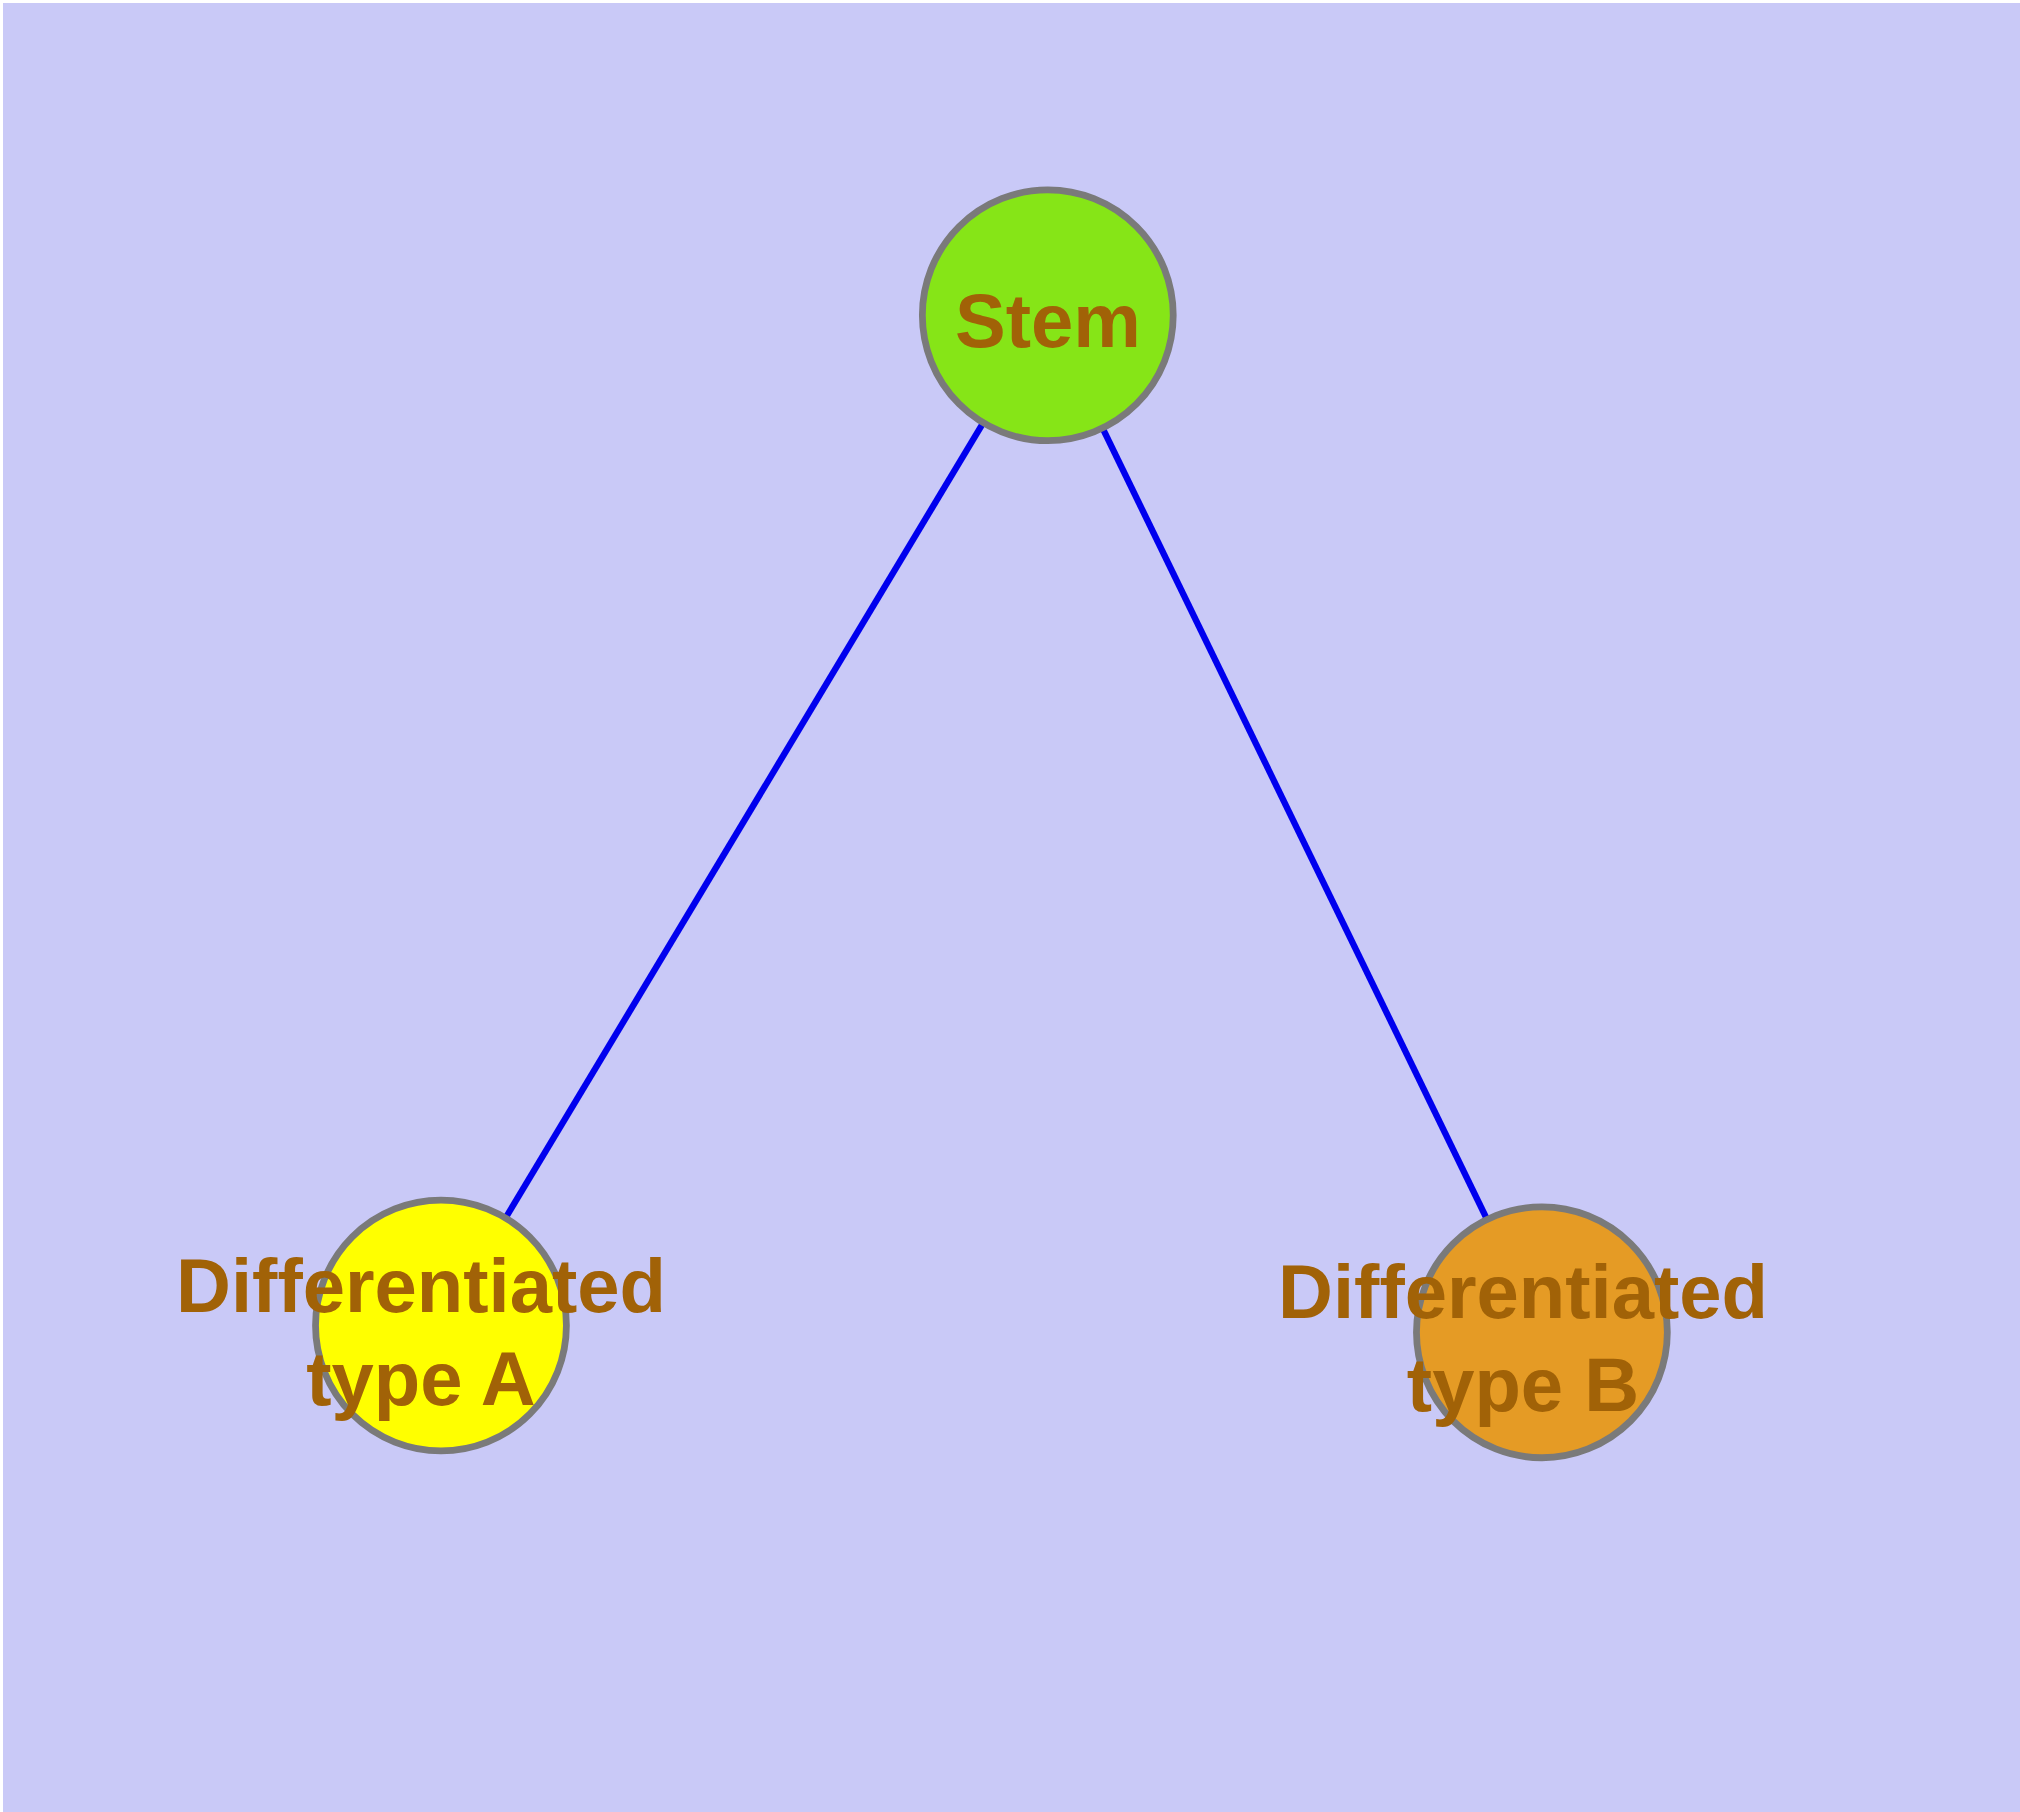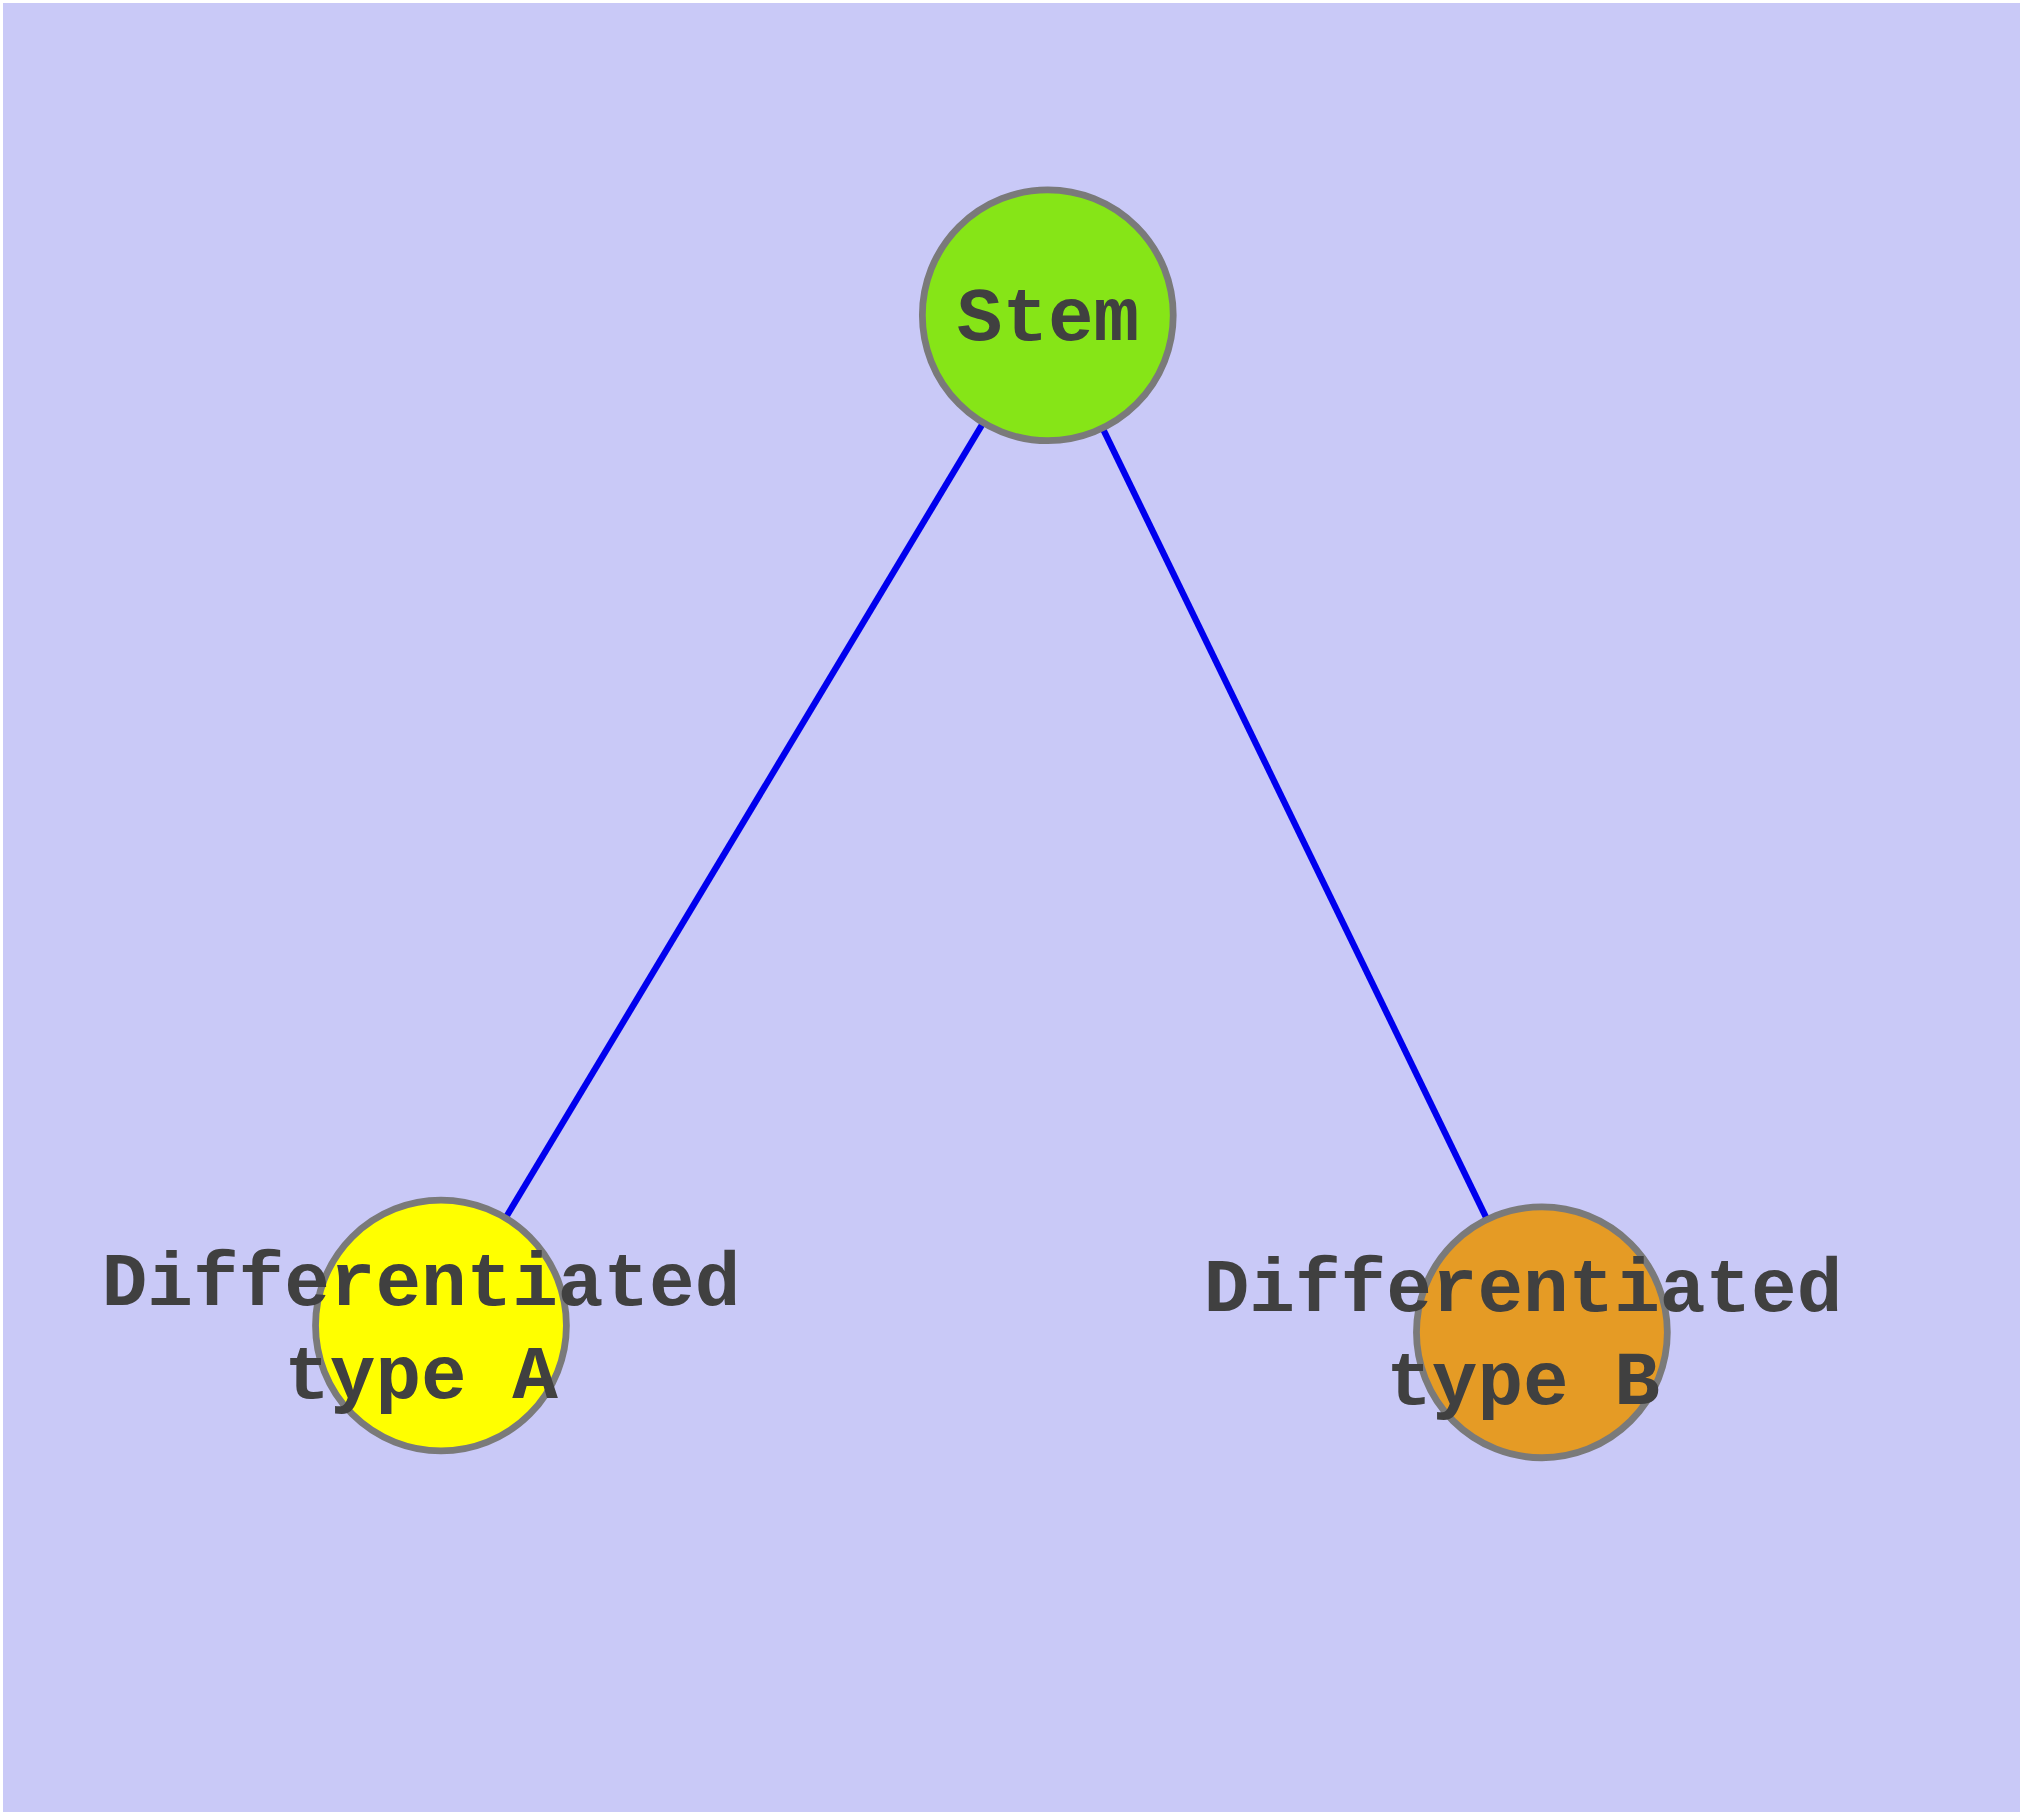--- a/index.html
+++ b/index.html
@@ -28,25 +28,24 @@
   }
   .edge {
     fill: none;
   }
   .node-label {
     position: absolute;
     transform: translate(-50%, -50%);
     font-weight: bold;
     font-size: 76px;
     line-height: 93px;
-    color: #404040;
+    color: #a16207;
     text-align: center;
     white-space: pre-line;
     letter-spacing: 0px;
-    font-family: Liberation Mono, monospace;
   }
   #label-stem   { left: 1048px; top: 320px;  }
   #label-diff-a { left: 421px;  top: 1332px; }
   #label-diff-b { left: 1523px; top: 1338px; }
 </style>
 </head>
 <body>
 
 <div id="canvas"></div>
 

